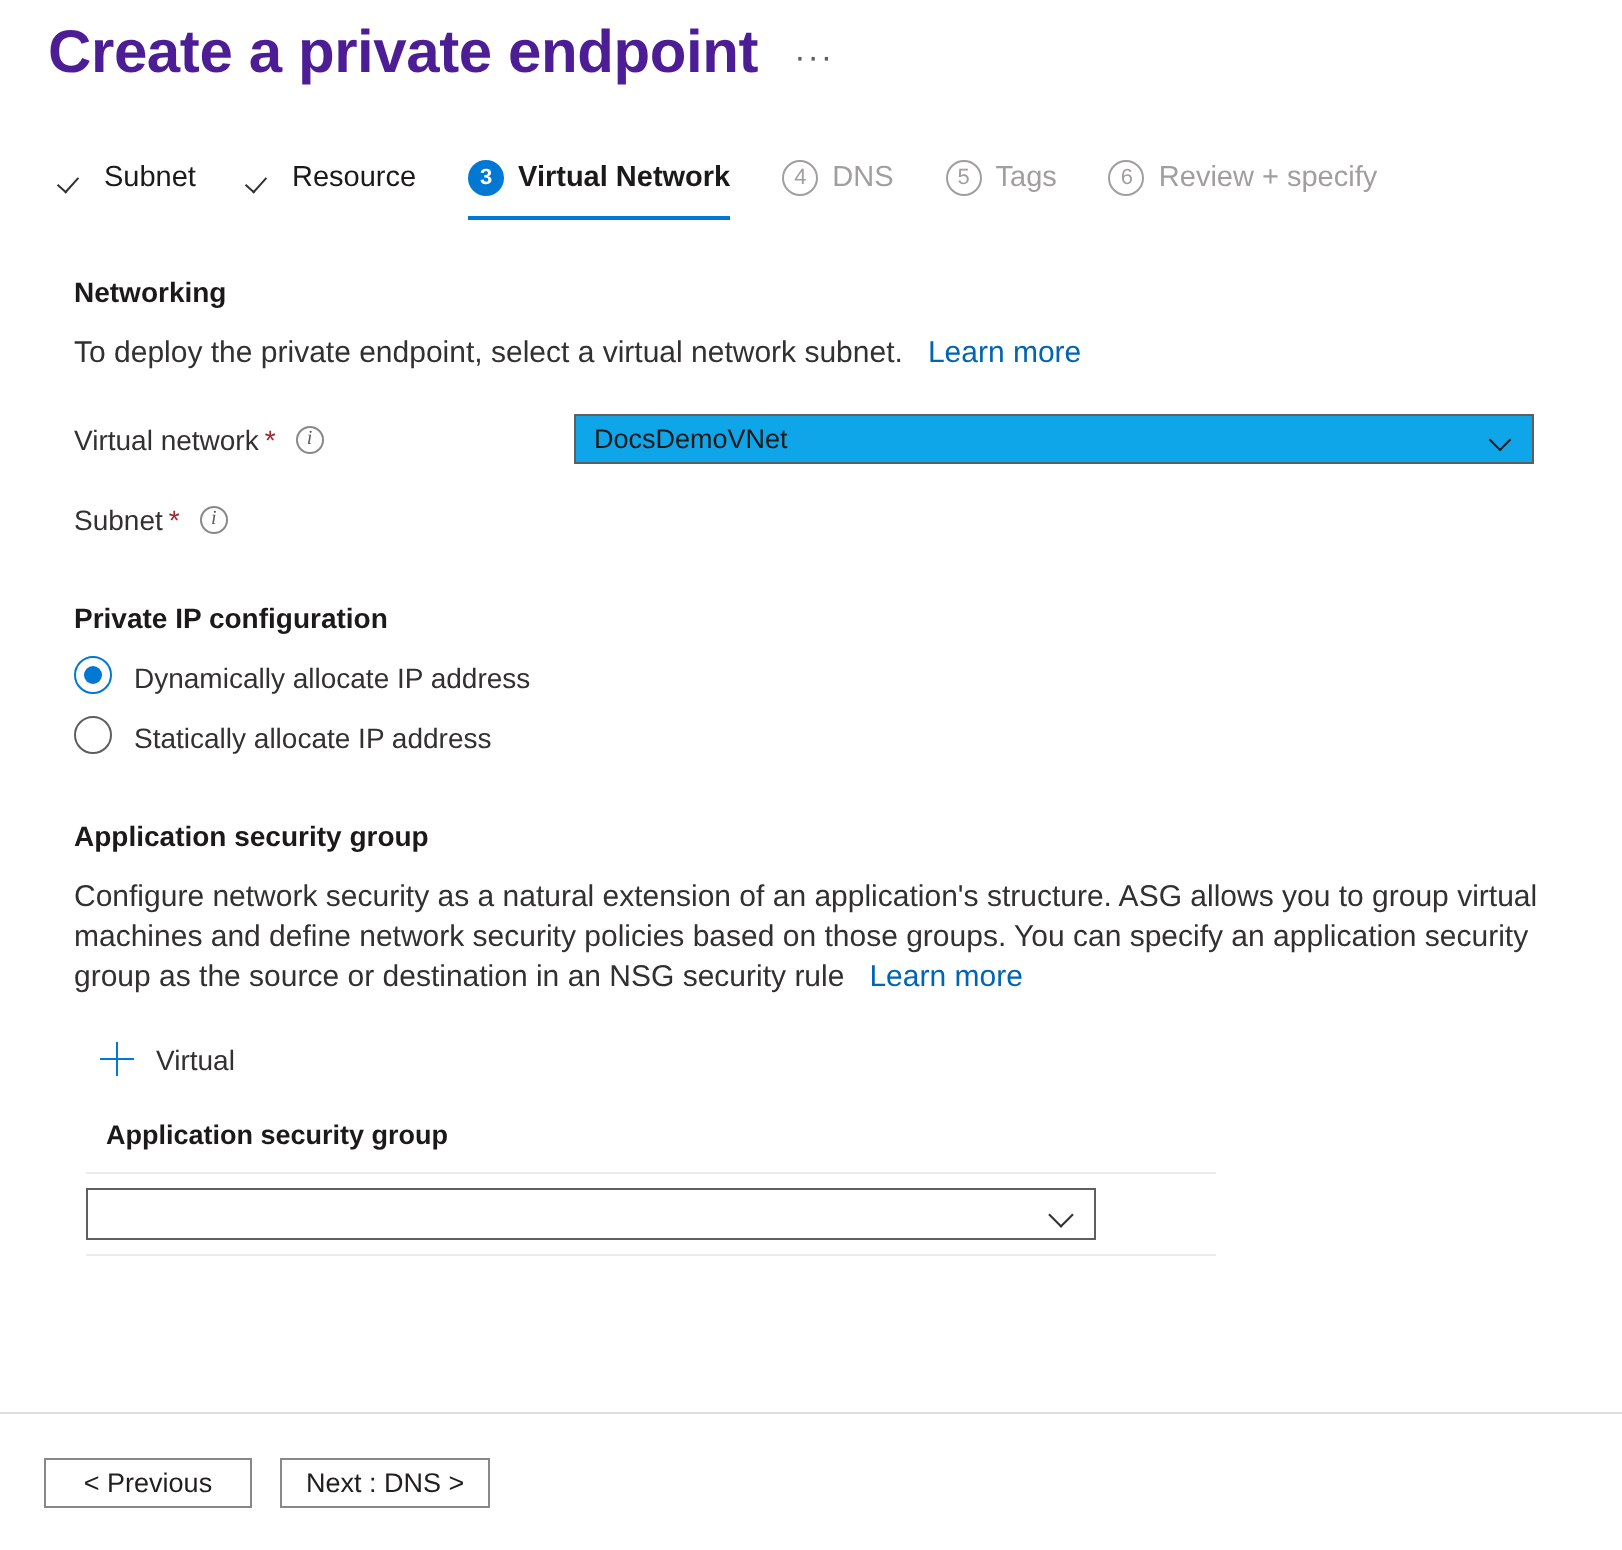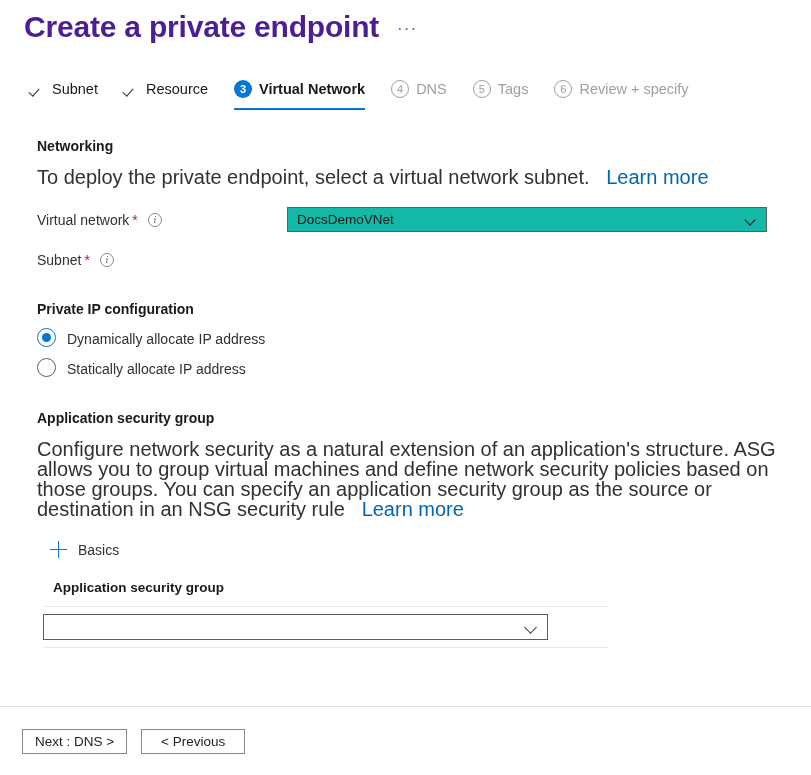--- a/index.html
+++ b/index.html
@@ -123,21 +123,21 @@
   .content {
     padding: 0 0 4px 37px;
   }
   .section-heading {
     font-size: 14px;
     font-weight: 600;
     color: #1b1a19;
     margin-top: 28px;
   }
   .section-desc {
-    font-size: 20px;
+    font-size: 15px;
     color: #323130;
     margin-top: 13px;
     line-height: 20px;
     max-width: 740px;
   }
   .link {
     color: #0065b3;
     text-decoration: none;
     cursor: pointer;
   }
@@ -175,21 +175,21 @@
     justify-content: center;
     margin-left: 10px;
     cursor: pointer;
     box-sizing: border-box;
     line-height: 1;
   }
   .select-box {
     width: 480px;
     height: 25px;
     border: 1px solid #605e5c;
-    background: #14b8a6;
+    background: #0ea5e9;
     display: flex;
     align-items: center;
     padding: 0 8px 0 9px;
     font-size: 13.5px;
     color: #1b1a19;
     box-sizing: border-box;
     cursor: pointer;
     justify-content: space-between;
   }
   .chev {
@@ -464,35 +464,35 @@
 
   <div class="group-heading">Application security group</div>
 
   <div class="section-desc">
     <span>Configure network security as a natural extension of an application's structure. ASG allows you to group virtual machines and define network security policies based on those groups. You can specify an application security group as the source or destination in an NSG security rule</span>
     <span>&nbsp;&nbsp;</span><a class="link">Learn more</a>
   </div>
 
   <div class="create-row">
     <span class="plus-icon"></span>
-    <span class="create-label">Basics</span>
+    <span class="create-label">Virtual</span>
   </div>
 
   <div class="asg-sub-label">Application security group</div>
 
   <div class="asg-divider"></div>
 
   <div class="asg-select-wrap">
     <div class="asg-select">
       <span></span>
       <span class="chev-thin"></span>
     </div>
   </div>
 
   <div class="asg-divider" style="margin-top:0;"></div>
 
 </div>
 
 <div class="footer-divider"></div>
 <div class="footer">
+  <button class="btn">&lt; Previous</button>
   <button class="btn">Next : DNS &gt;</button>
-  <button class="btn">&lt; Previous</button>
 </div>
 
 </body></html>

